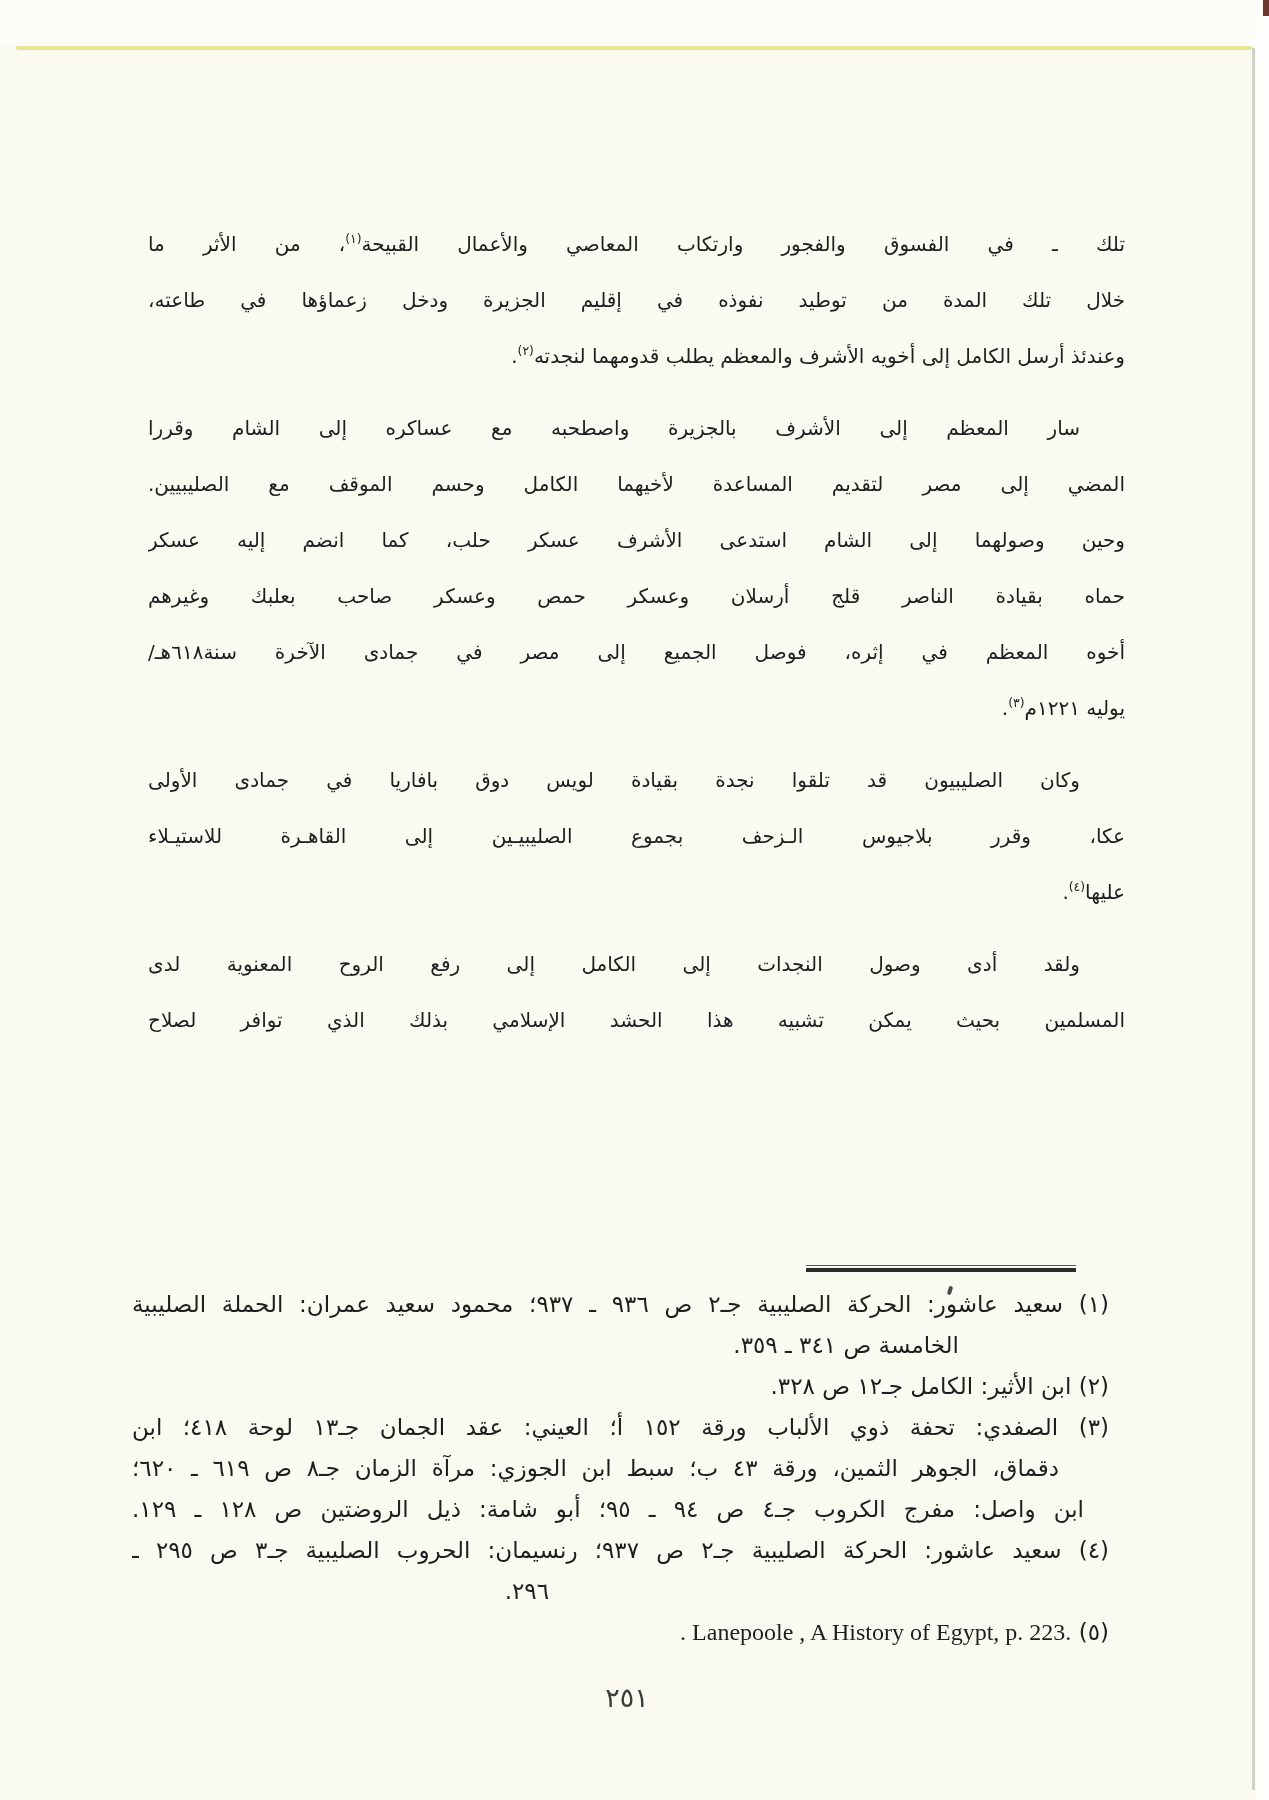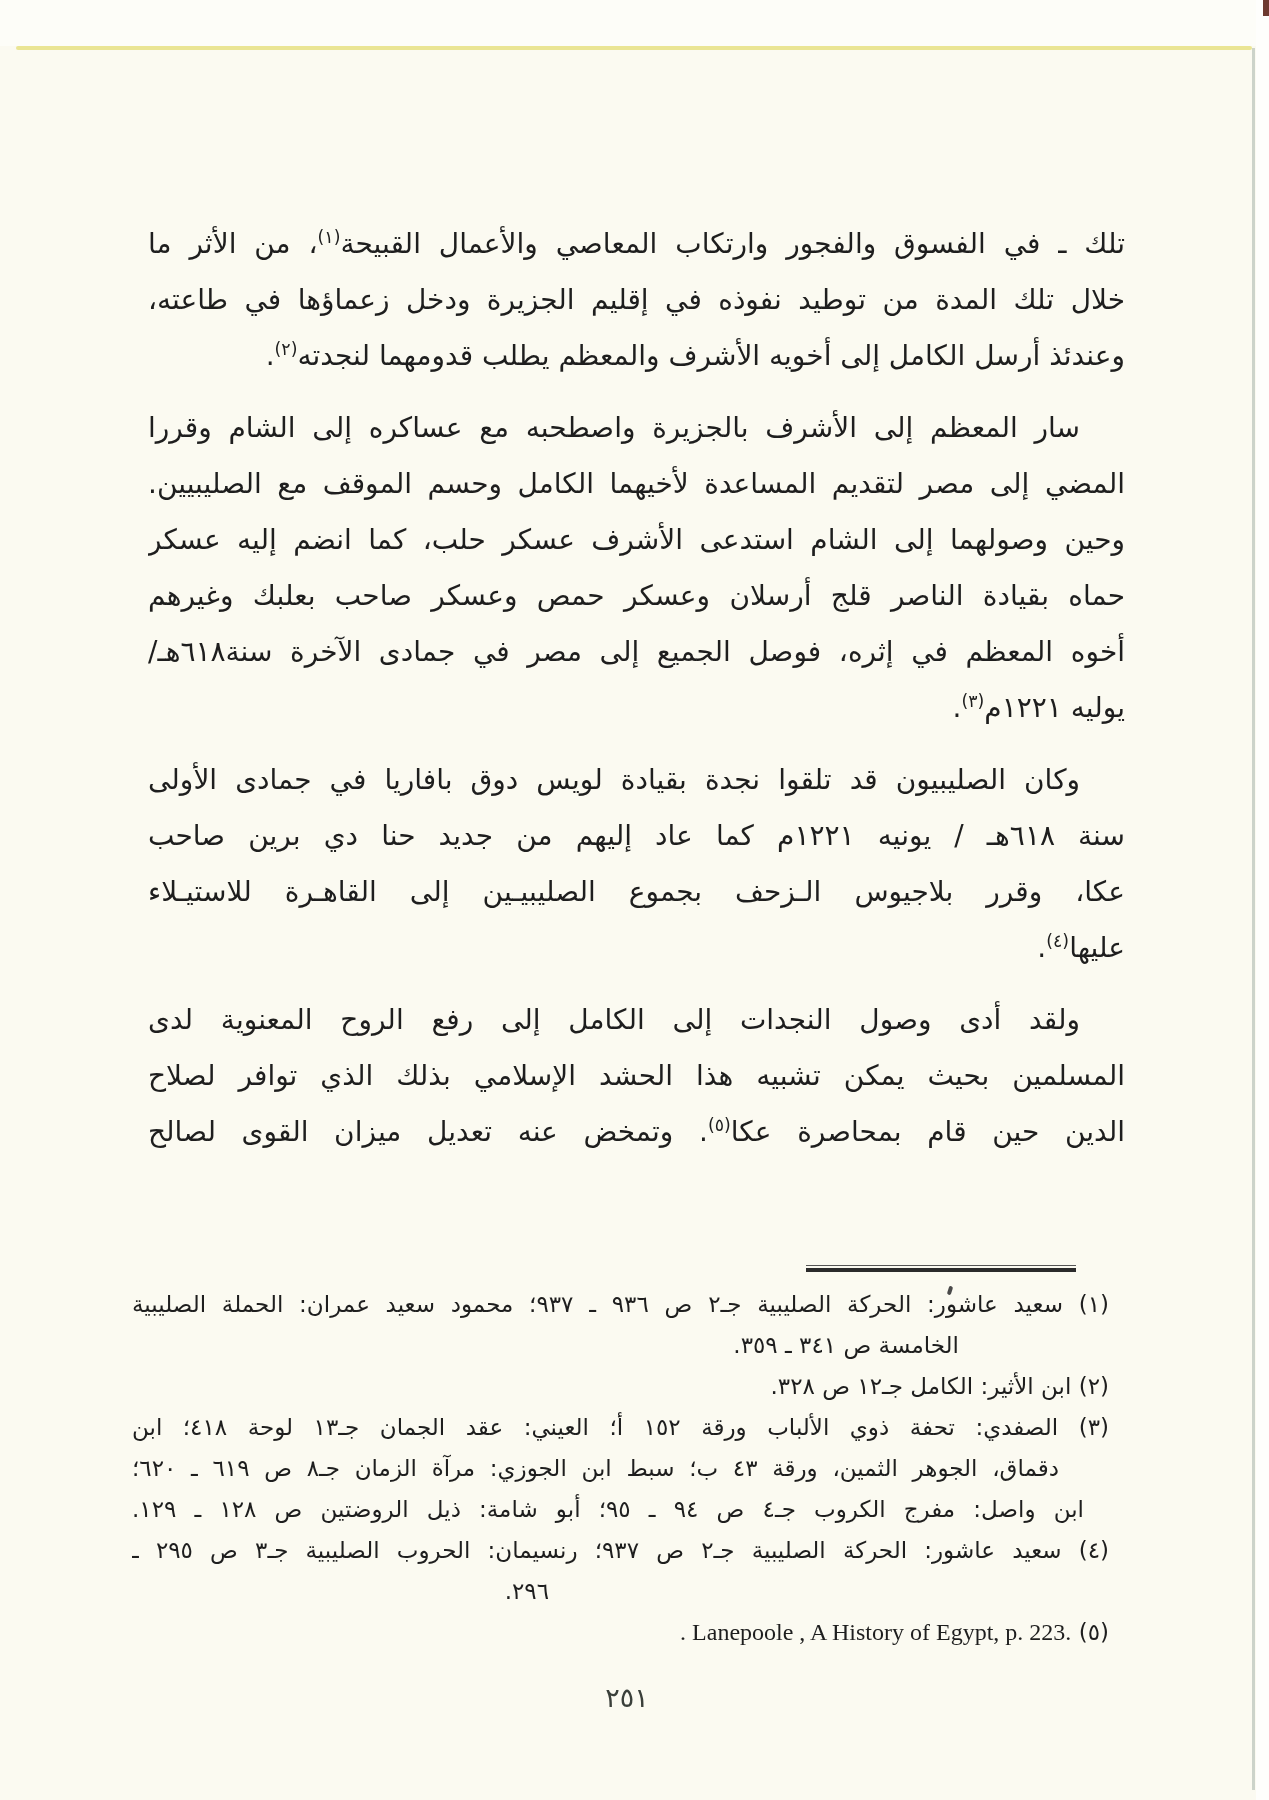--- a/index.html
+++ b/index.html
@@ -10,21 +10,21 @@
   
   .top-strip{position:absolute;top:0;left:0;width:100%;height:46px;background:#fdfdf8;}
   .scan-top-line{position:absolute;top:46px;left:16px;width:1236px;height:4px;
                  border-radius:2px;}
   .right-strip{position:absolute;top:0;right:0;width:13px;height:100%;background:#fefefc;}
   .page-edge-line{position:absolute;top:48px;right:14px;width:3px;height:1742px;}
   .corner-mark{position:absolute;top:0;right:0;width:6px;height:16px;}
 
   
   .textblock{position:absolute;top:216px;right:144px;width:977px;direction:rtl;
-             font-size:28px;}
+             font-size:20px;}
   .para{margin:0 0 16px 0;}
   .line{height:56px;line-height:56px;overflow:hidden;}
   .just{text-align:justify;text-align-last:justify;}
   .end{text-align:right;}
   sup.fnref{font-size:0.62em;vertical-align:super;line-height:0;}
 
   
   .fn-sep{position:absolute;top:1268px;left:806px;width:270px;height:4px;background:#2b2b2b;}
   .fn-sep::before{content:"";position:absolute;top:-3px;left:0;width:100%;height:1px;background:#555;}
   .sep-tick{position:absolute;top:1286px;left:948px;width:4px;height:9px;background:#4a4a4a;
@@ -56,28 +56,26 @@
       <div class="para">
         <div class="line just" style="padding-right: 45px;">سار المعظم إلى الأشرف بالجزيرة واصطحبه مع عساكره إلى الشام وقررا</div>
         <div class="line just">المضي إلى مصر لتقديم المساعدة لأخيهما الكامل وحسم الموقف مع الصليبيين.</div>
         <div class="line just">وحين وصولهما إلى الشام استدعى الأشرف عسكر حلب، كما انضم إليه عسكر</div>
         <div class="line just">حماه بقيادة الناصر قلج أرسلان وعسكر حمص وعسكر صاحب بعلبك وغيرهم</div>
         <div class="line just">أخوه المعظم في إثره، فوصل الجميع إلى مصر في جمادى الآخرة سنة٦١٨هـ/</div>
         <div class="line end">يوليه ١٢٢١م<sup class="fnref">(٣)</sup>.</div>
       </div>
       <div class="para">
         <div class="line just" style="padding-right: 45px;">وكان الصليبيون قد تلقوا نجدة بقيادة لويس دوق بافاريا في جمادى الأولى</div>
-        <div class="line just">سنة ٦١٨هـ / يونيه ١٢٢١م كما عاد إليهم من جديد حنا دي برين صاحب</div>
         <div class="line just">عكا، وقرر بلاجيوس الـزحف بجموع الصليبيـين إلى القاهـرة للاستيـلاء</div>
         <div class="line end">عليها<sup class="fnref">(٤)</sup>.</div>
       </div>
       <div class="para">
         <div class="line just" style="padding-right: 45px;">ولقد أدى وصول النجدات إلى الكامل إلى رفع الروح المعنوية لدى</div>
         <div class="line just">المسلمين بحيث يمكن تشبيه هذا الحشد الإسلامي بذلك الذي توافر لصلاح</div>
-        <div class="line just">الدين حين قام بمحاصرة عكا<sup class="fnref">(٥)</sup>. وتمخض عنه تعديل ميزان القوى لصالح</div>
       </div>
     </div>
 
   <div class="fn-sep"></div>
   <div class="sep-tick"></div>
 
   <div class="footnotes" id="footnotes">
       <div class="fline just">(١) سعيد عاشور: الحركة الصليبية جـ٢ ص ٩٣٦ ـ ٩٣٧؛ محمود سعيد عمران: الحملة الصليبية</div>
       <div class="fline end" style="padding-right: 150px;">الخامسة ص ٣٤١ ـ ٣٥٩.</div>
       <div class="fline end">(٢) ابن الأثير: الكامل جـ١٢ ص ٣٢٨.</div>

